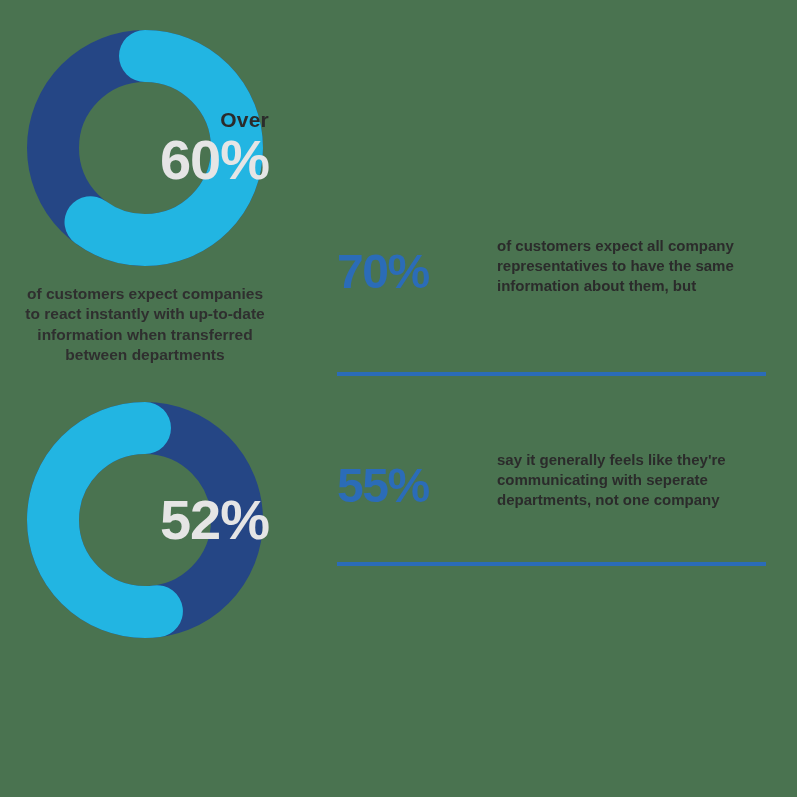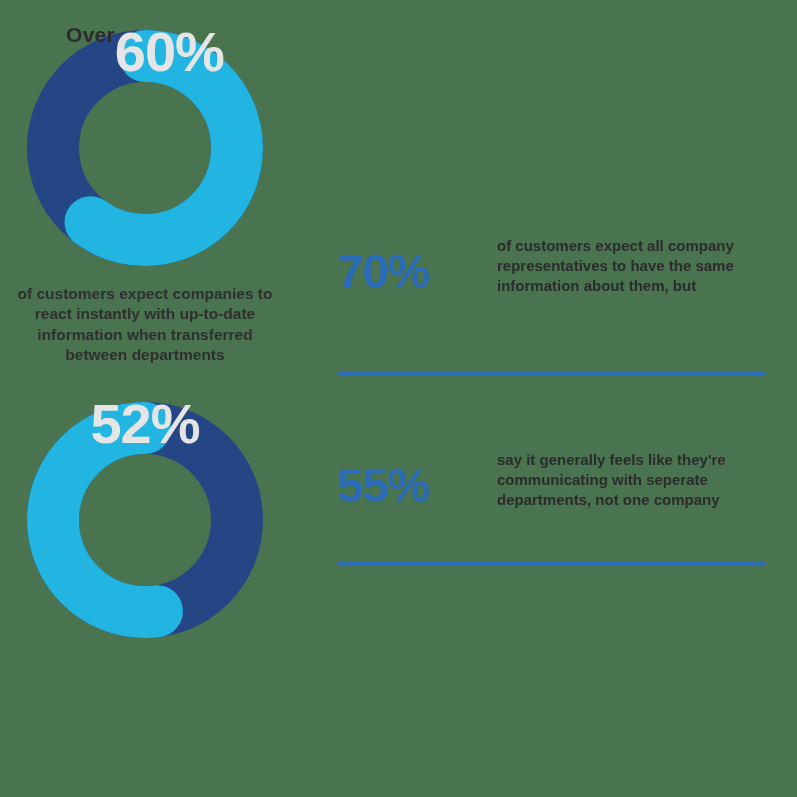--- a/index.html
+++ b/index.html
@@ -42,22 +42,22 @@
     height: 248px;
   }
 
   .donut-center {
     position: absolute;
     left: 0;
     right: 0;
     top: 0;
     bottom: 0;
     display: flex;
-    flex-direction: row;
-    align-items: flex-start;
+    flex-direction: column;
+    align-items: flex-end;
     justify-content: center;
     pointer-events: none;
   }
   .donut-over {
     font-size: 21px;
     font-weight: 700;
     color: #2b2b2b;
     line-height: 1;
     letter-spacing: 0.2px;
     margin-bottom: 2px;
@@ -68,21 +68,21 @@
     color: #e5e5e5;
     line-height: 1;
     letter-spacing: -1px;
   }
   .donut-value.no-label {
     margin-top: 0;
   }
 
   .donut-caption {
     margin-top: 12px;
-    padding: 0 11px;
+    padding: 0 20px;
     font-size: 15.5px;
     font-weight: 700;
     color: #2f2f2f;
     line-height: 1.32;
   }
 
   
   .stat-row {
     position: absolute;
     left: 337px;

